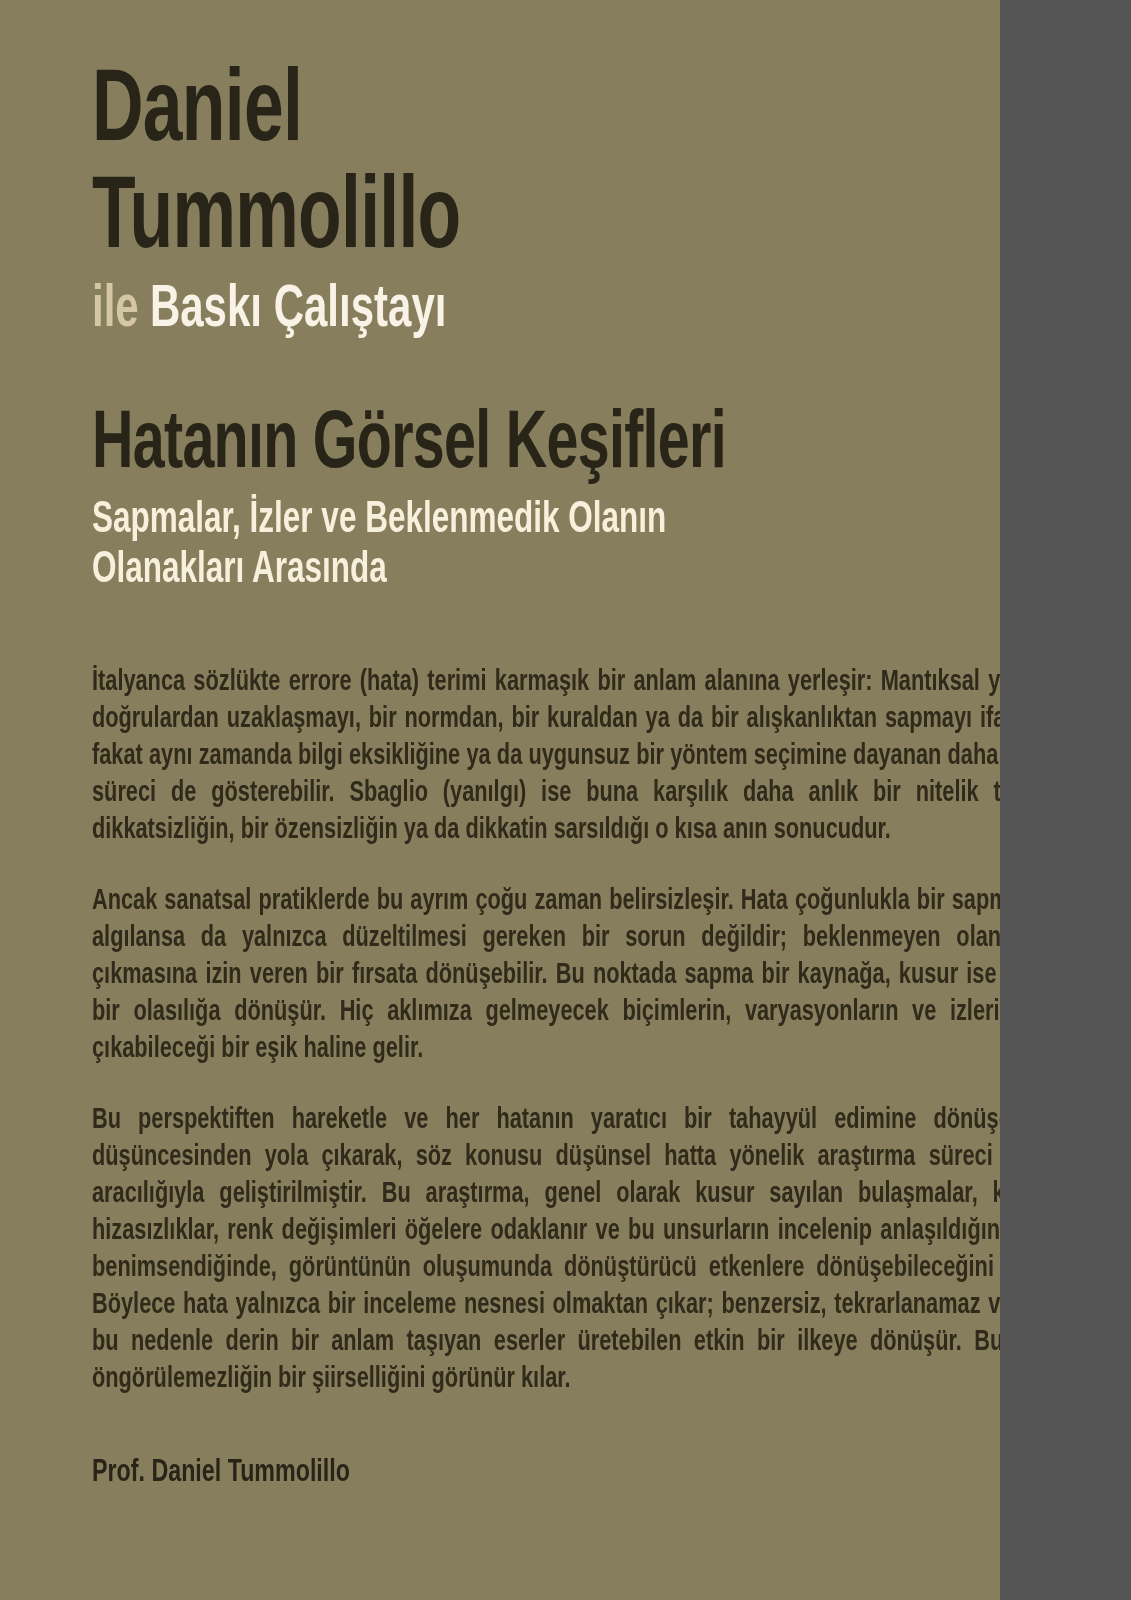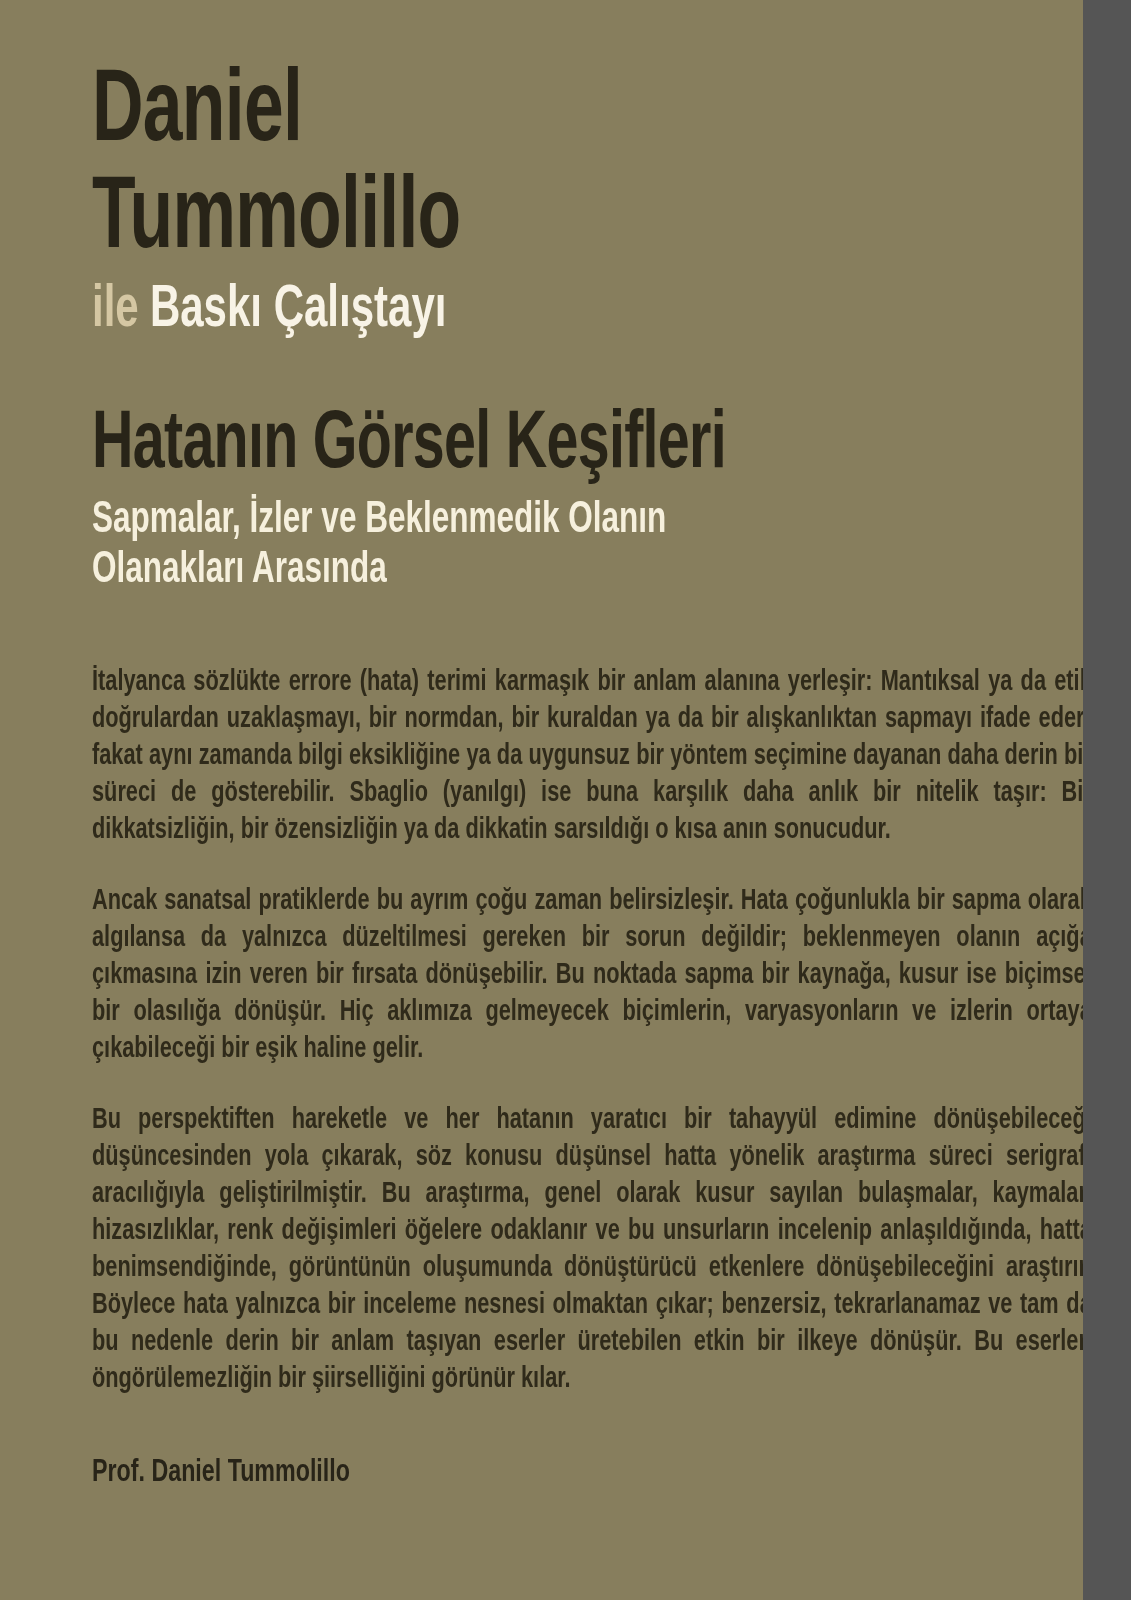--- a/index.html
+++ b/index.html
@@ -2,21 +2,21 @@
 <html><head>
 <meta charset="utf-8">
 <style>
   html, body {
     margin: 0;
     padding: 0;
     background: #555;
   }
   .page {
     position: relative;
-    width: 1083px;
+    width: 1000px;
     height: 1600px;
     background: #877e5d;
     overflow: hidden;
     font-family: "Liberation Sans", sans-serif;
   }
   .content {
     position: absolute;
     left: 92px;
     top: 0;
     width: 1000px;

